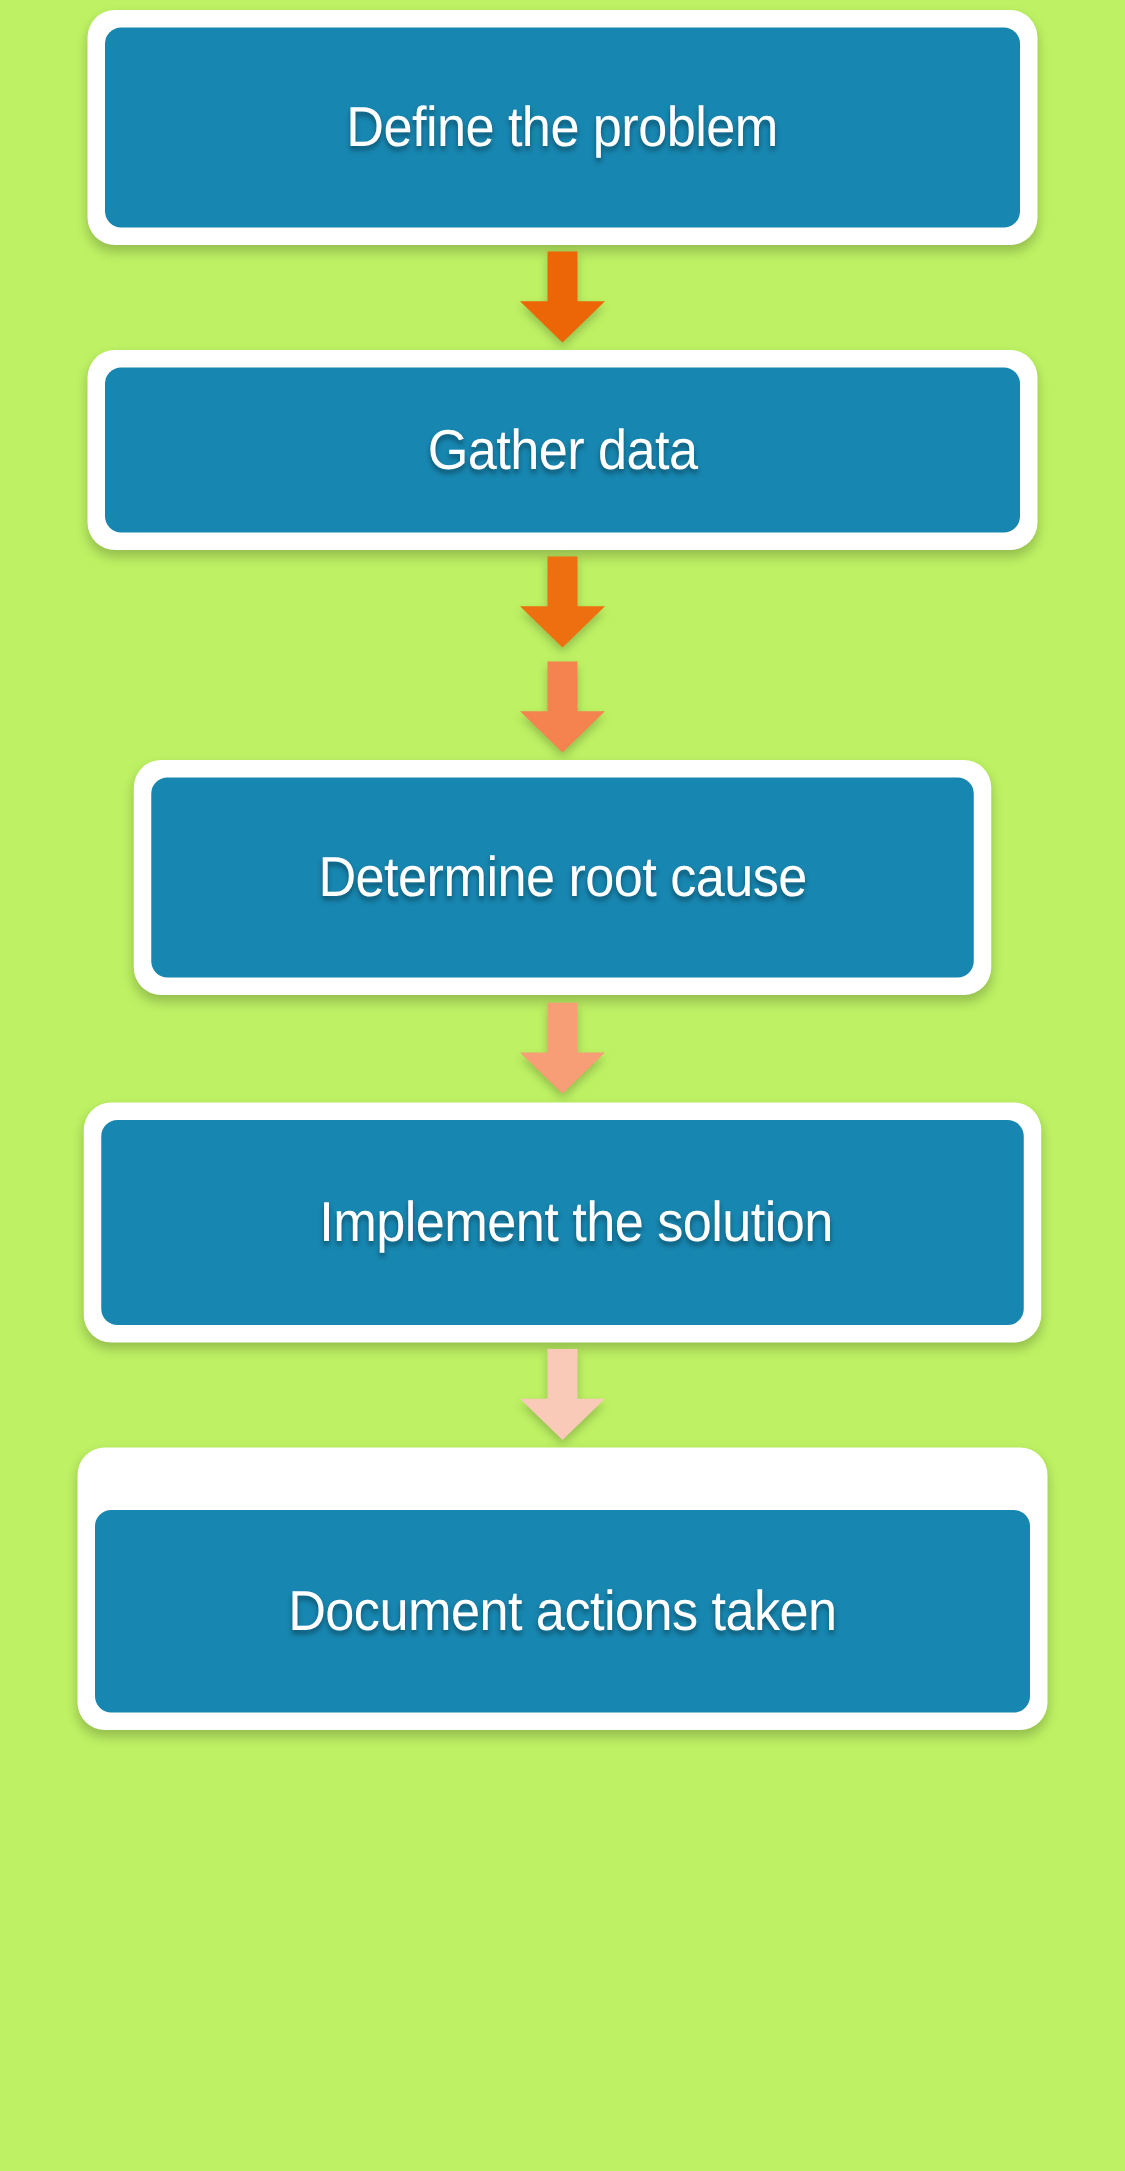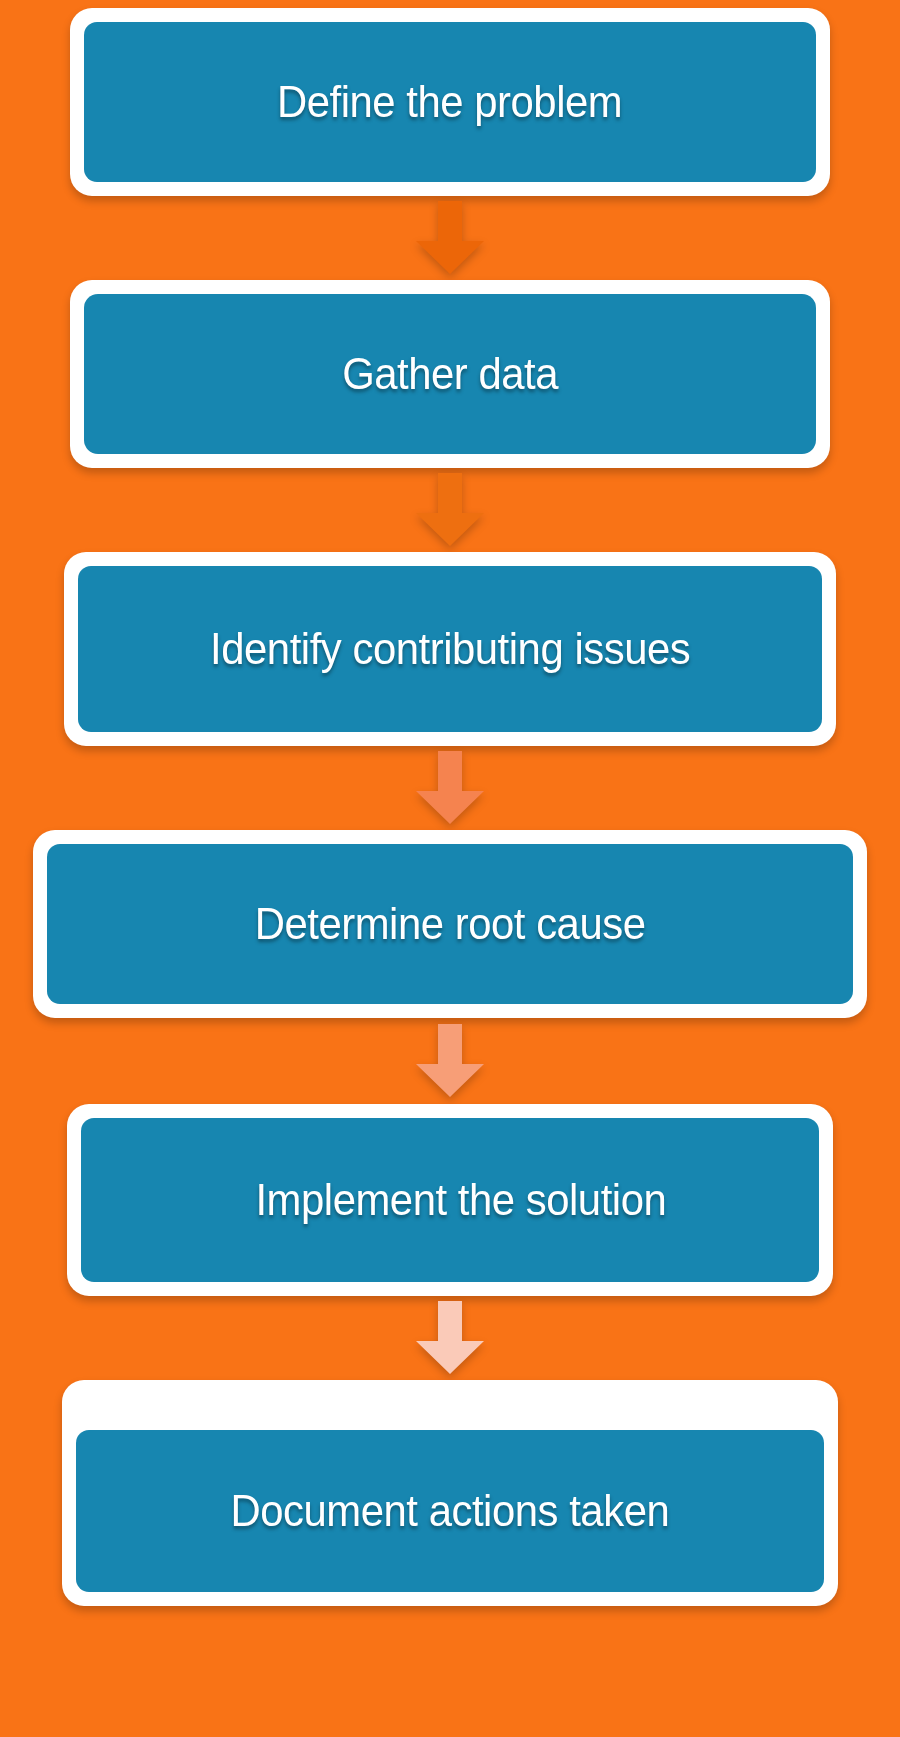--- a/index.html
+++ b/index.html
@@ -5,21 +5,21 @@
 <style>
   html, body {
     margin: 0;
     padding: 0;
     background: #ffffff;
   }
   #page {
     position: relative;
     width: 900px;
     height: 1737px;
-    background: #f97316;
+    background: #bef264;
     overflow: hidden;
     font-family: "Liberation Sans", "DejaVu Sans", sans-serif;
   }
 
   
   .flow {
     position: absolute;
     left: 0;
     top: 0;
     width: 900px;
@@ -62,26 +62,26 @@
     text-align: center;
     white-space: nowrap;
     text-shadow: 0 3px 4px rgba(0,0,0,0.38);
     transform: scaleX(0.93);
   }
 
   
   .step.s0 { width: 760px; }
   .step.s1 { width: 760px; }
   .step.s2 { width: 772px; }
-  .step.s3 { width: 834px; }
+  .step.s3 { width: 686px; }
   .step.s4 { width: 766px; }
   .step.s5 { width: 776px; }
 
   .step.s0 .step-inner { height: 160px; }
-  .step.s1 .step-inner { height: 160px; border-radius: 14px; }
+  .step.s1 .step-inner { height: 132px; }
   .step.s2 .step-inner { height: 166px; }
   .step.s3 .step-inner { height: 160px; }
   .step.s4 .step-inner { height: 164px; }
   .step.s5 .step-inner { height: 162px; margin-top: 36px; }
 
   
   .connector {
     position: relative;
     width: 100%;
     flex: 0 0 auto;
@@ -124,25 +124,20 @@
         <span class="step-label" style="color: rgb(255, 255, 255);">Gather data</span>
       </div>
     </div>
 
     <div class="connector c1">
       <svg class="arrow-svg" width="70" height="74" viewBox="0 0 70 74" aria-hidden="true">
         <polygon points="23,0 47,0 47,40 69,40 35,73 1,40 23,40" fill="#ee6f10"></polygon>
       </svg>
     </div>
 
-    <div class="step s2">
-      <div class="step-inner" style="background: rgb(23, 134, 176);">
-        <span class="step-label" style="color: rgb(255, 255, 255);">Identify contributing issues</span>
-      </div>
-    </div>
 
     <div class="connector c2">
       <svg class="arrow-svg" width="70" height="74" viewBox="0 0 70 74" aria-hidden="true">
         <polygon points="23,0 47,0 47,40 69,40 35,73 1,40 23,40" fill="#f5834f"></polygon>
       </svg>
     </div>
 
     <div class="step s3">
       <div class="step-inner" style="background: rgb(23, 134, 176);">
         <span class="step-label" style="color: rgb(255, 255, 255);">Determine root cause</span>

